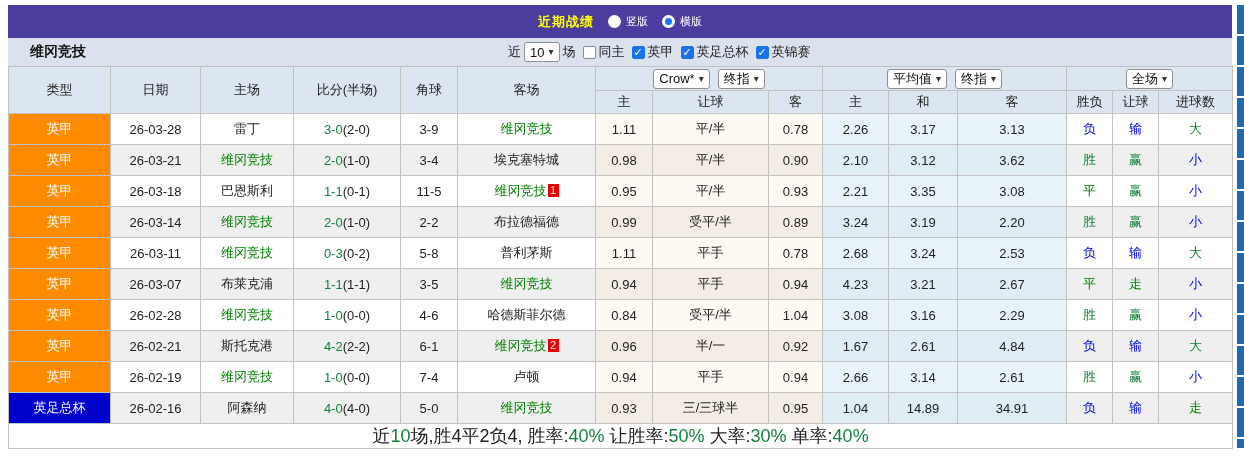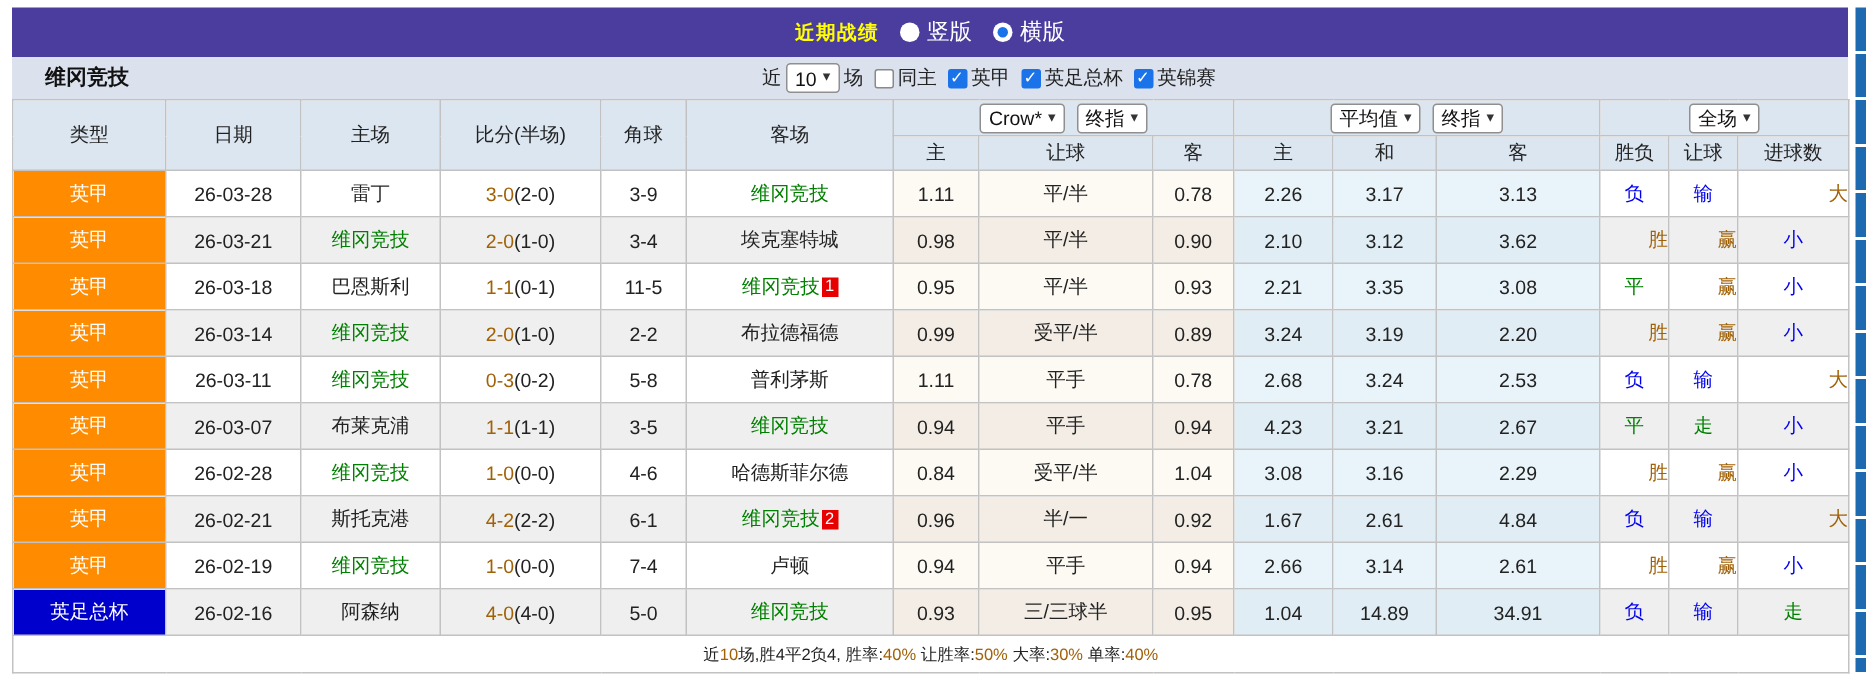--- a/index.html
+++ b/index.html
@@ -6,21 +6,21 @@
   html,body { background:#fff; font-family:"Liberation Sans","DejaVu Sans",sans-serif; }
   .page { position:relative; width:1244px; height:455px; background:#fff; overflow:hidden; }
   .content { position:absolute; left:8px; top:5px; width:1224px; }
 
   
   .topbar { height:33px; background:#4a3d9e; display:flex; align-items:center; justify-content:center; gap:14px; }
   .topbar .title { color:#ffff00; font-size:13px; font-weight:bold; letter-spacing:1px; }
   .radio-wrap { display:flex; align-items:center; gap:5px; cursor:pointer; }
   .radio { width:13px; height:13px; border-radius:50%; background:#fff; display:inline-flex; align-items:center; justify-content:center; }
   .radio.checked::after { content:""; width:7px; height:7px; border-radius:50%; background:#1a73e8; }
-  .radio-label { color:#fff; font-size:15px; }
+  .radio-label { color:#fff; font-size:11px; }
 
   
   .filterbar { height:28px; background:#dbe2ee; position:relative; display:flex; align-items:center; }
   .teamname { font-size:14px; font-weight:bold; color:#111; margin-left:22px; }
   .filters { position:absolute; left:500px; top:0; height:28px; display:flex; align-items:center; gap:3px; font-size:13px; color:#222; }
   .selectbox { display:inline-flex; align-items:center; gap:4px; background:#fff; border:1px solid #8f8f8f; border-radius:3px; padding:1px 5px; font-size:13px; color:#111; height:20px; cursor:pointer; }
   .selectbox .caret { font-size:10px; color:#333; line-height:1; }
   .cbwrap { display:inline-flex; align-items:center; margin-left:4px; cursor:pointer; }
   .cb { width:13px; height:13px; border:1px solid #8a8a8a; border-radius:2px; background:#fff; display:inline-flex; align-items:center; justify-content:center; }
   .cb.checked { background:#1a73e8; border-color:#1a73e8; color:#fff; font-size:11px; font-weight:bold; line-height:1; }
@@ -32,27 +32,27 @@
   tr.hdrA th { height:24px; }
   tr.hdrB th { height:23px; }
   .selwrap { display:flex; align-items:center; justify-content:center; gap:8px; }
   tbody td { height:31px; }
   tbody tr.alt td { background:#efefef; }
   tbody td.crow { background:#fdfaf4; }
   tbody tr.alt td.crow { background:#f3ede5; }
   tbody td.avg { background:#e9f4fa; }
   tbody tr.alt td.avg { background:#e0edf4;margin-top:24px; }
   td.league { color:#fff; }
-  .c-red { color:#a16207;text-align:right; }
+  .c-red { color:#15803d; }
   .c-green { color:#008000; }
   .c-blue { color:#0000ee; }
   .c-black { color:#222; }
   .half { color:#222;margin-top:27px; }
   .badge { display:inline-block; background:#e60000; color:#fff; font-size:11px; line-height:13px; min-width:11px; padding:0 1px; margin-left:1px; vertical-align:1px; }
-  tfoot td { height:25px; background:#fff; font-size:11px; }
+  tfoot td { height:25px; background:#fff; font-size:18px; }
 
   
   .edge-strip { position:absolute; left:1237px; top:5px; width:7px; height:443px;
     background:repeating-linear-gradient(to bottom,#1e6ab0 0px,#1e6ab0 29px,#ffffff 29px,#ffffff 31px); }
 </style>
 </head>
 <body>
 
 <div class="page">
   <div class="content">

